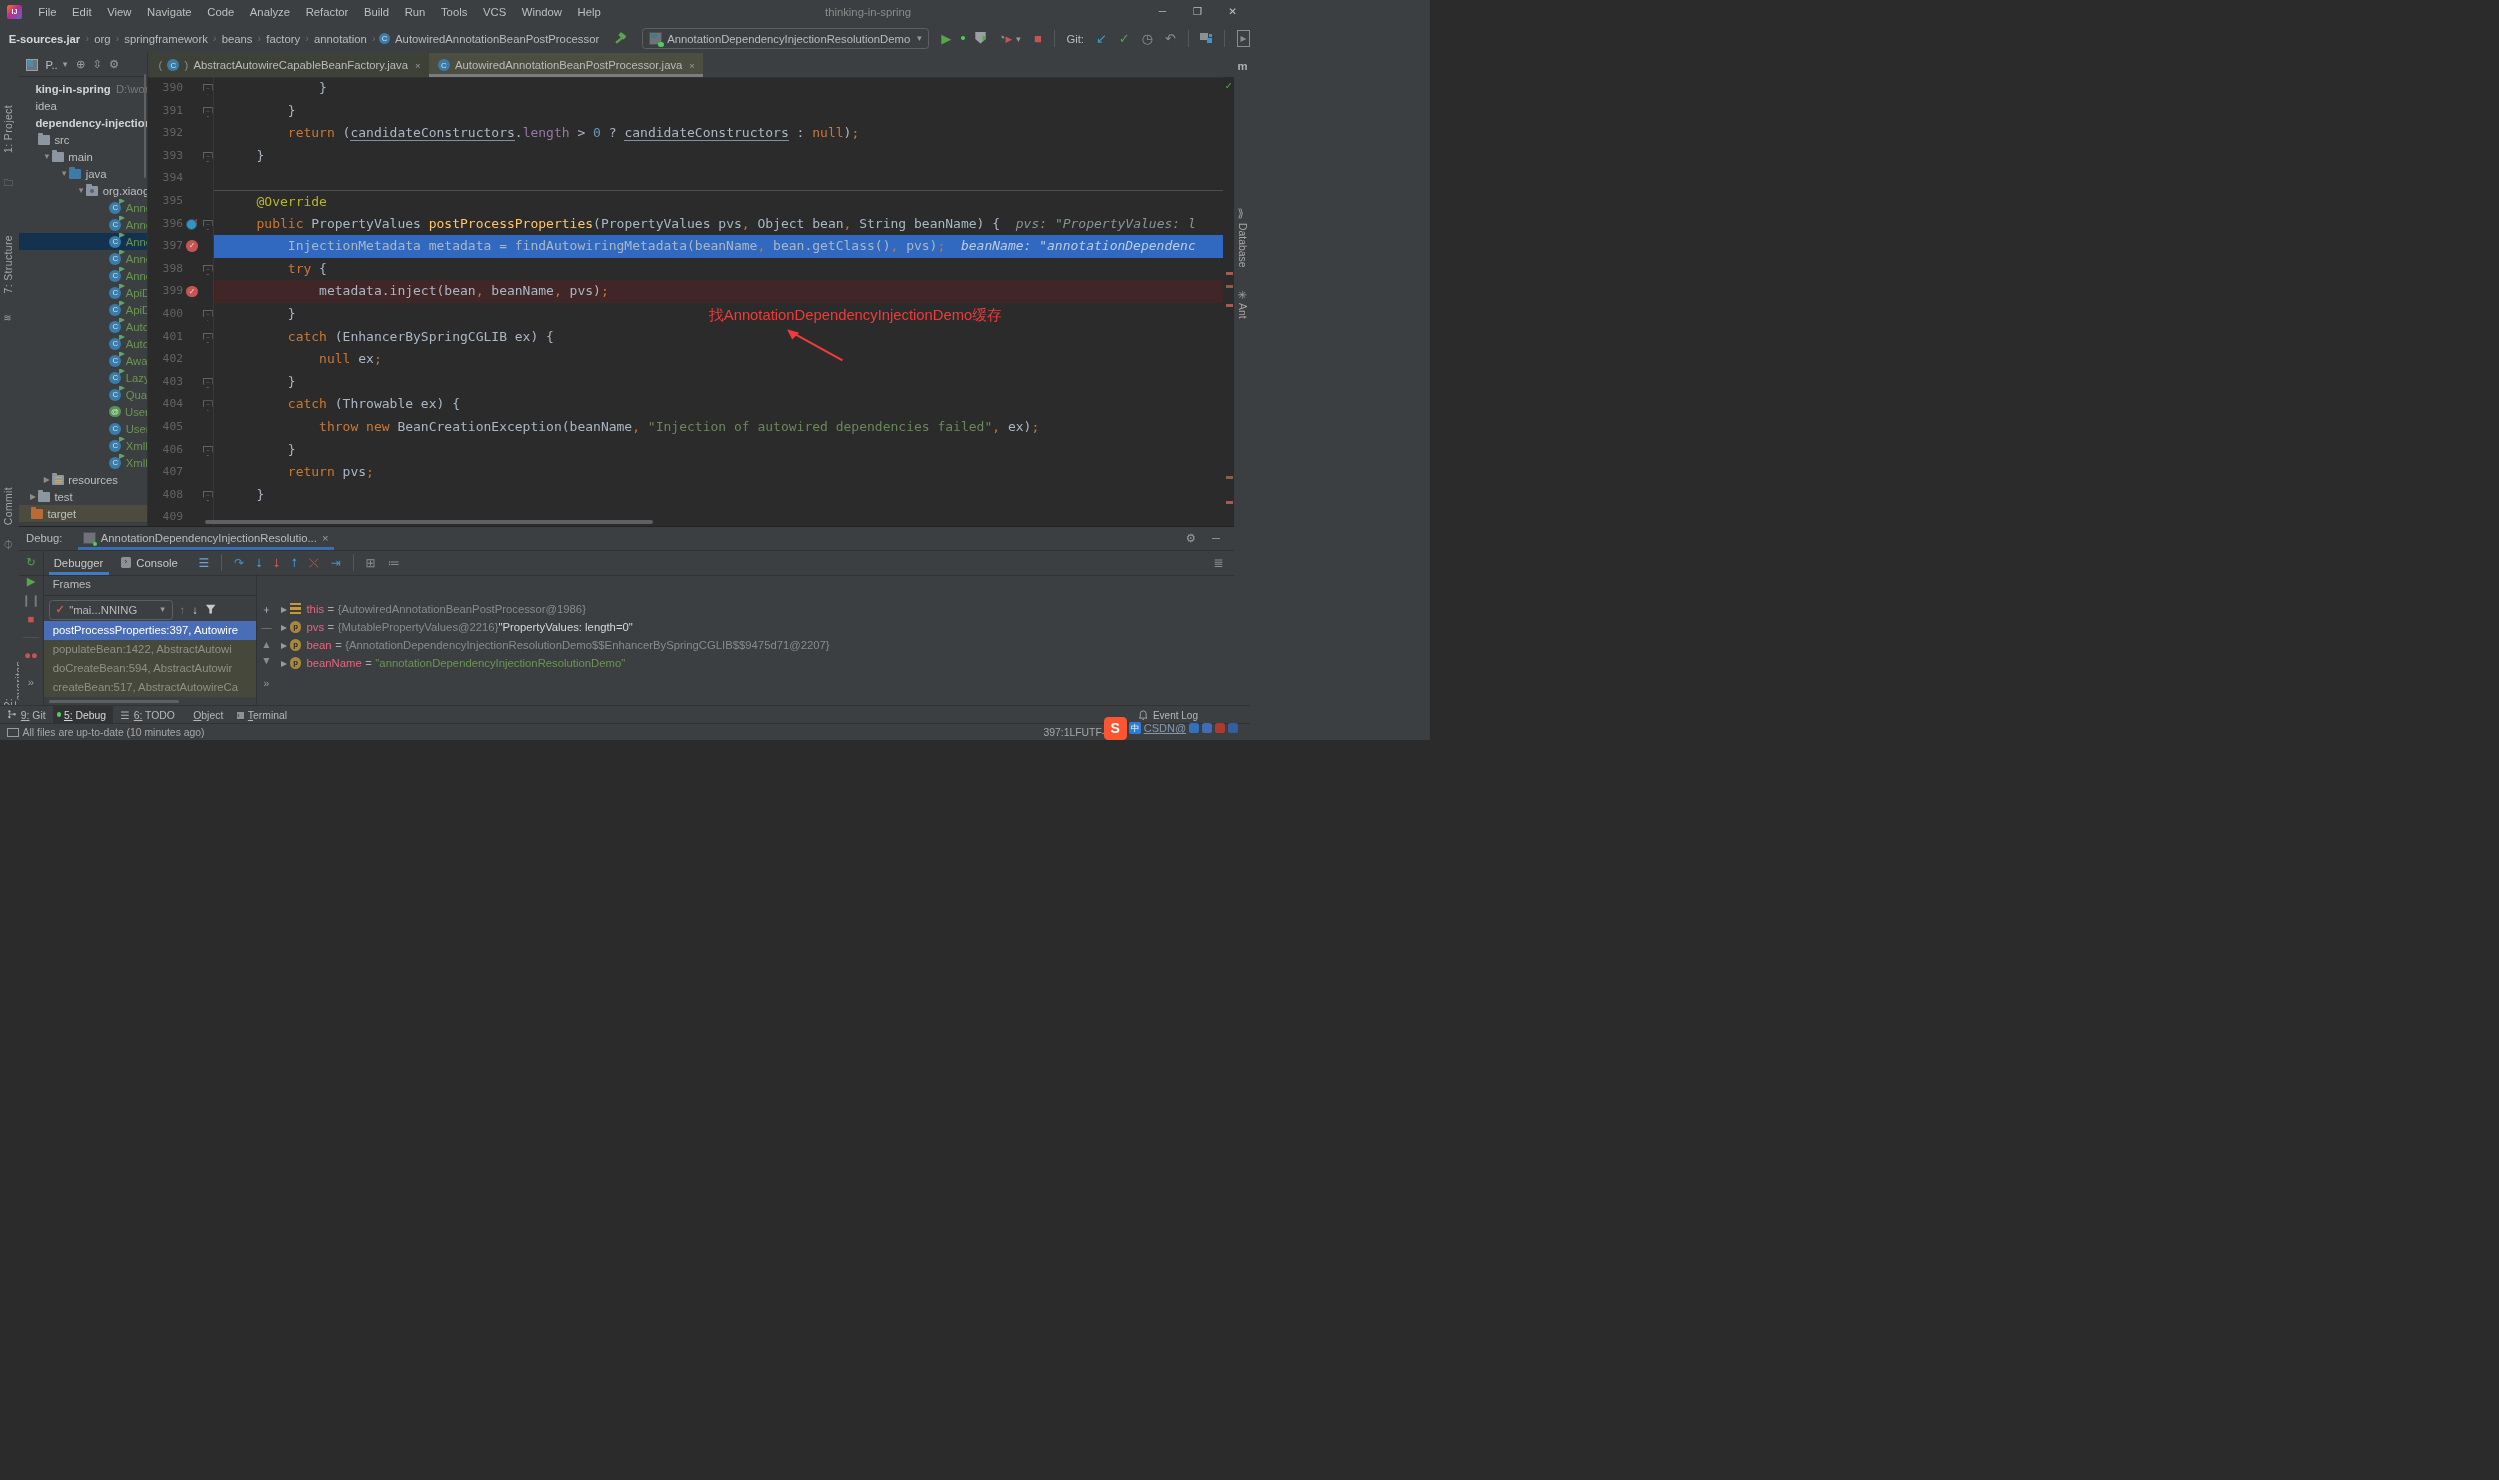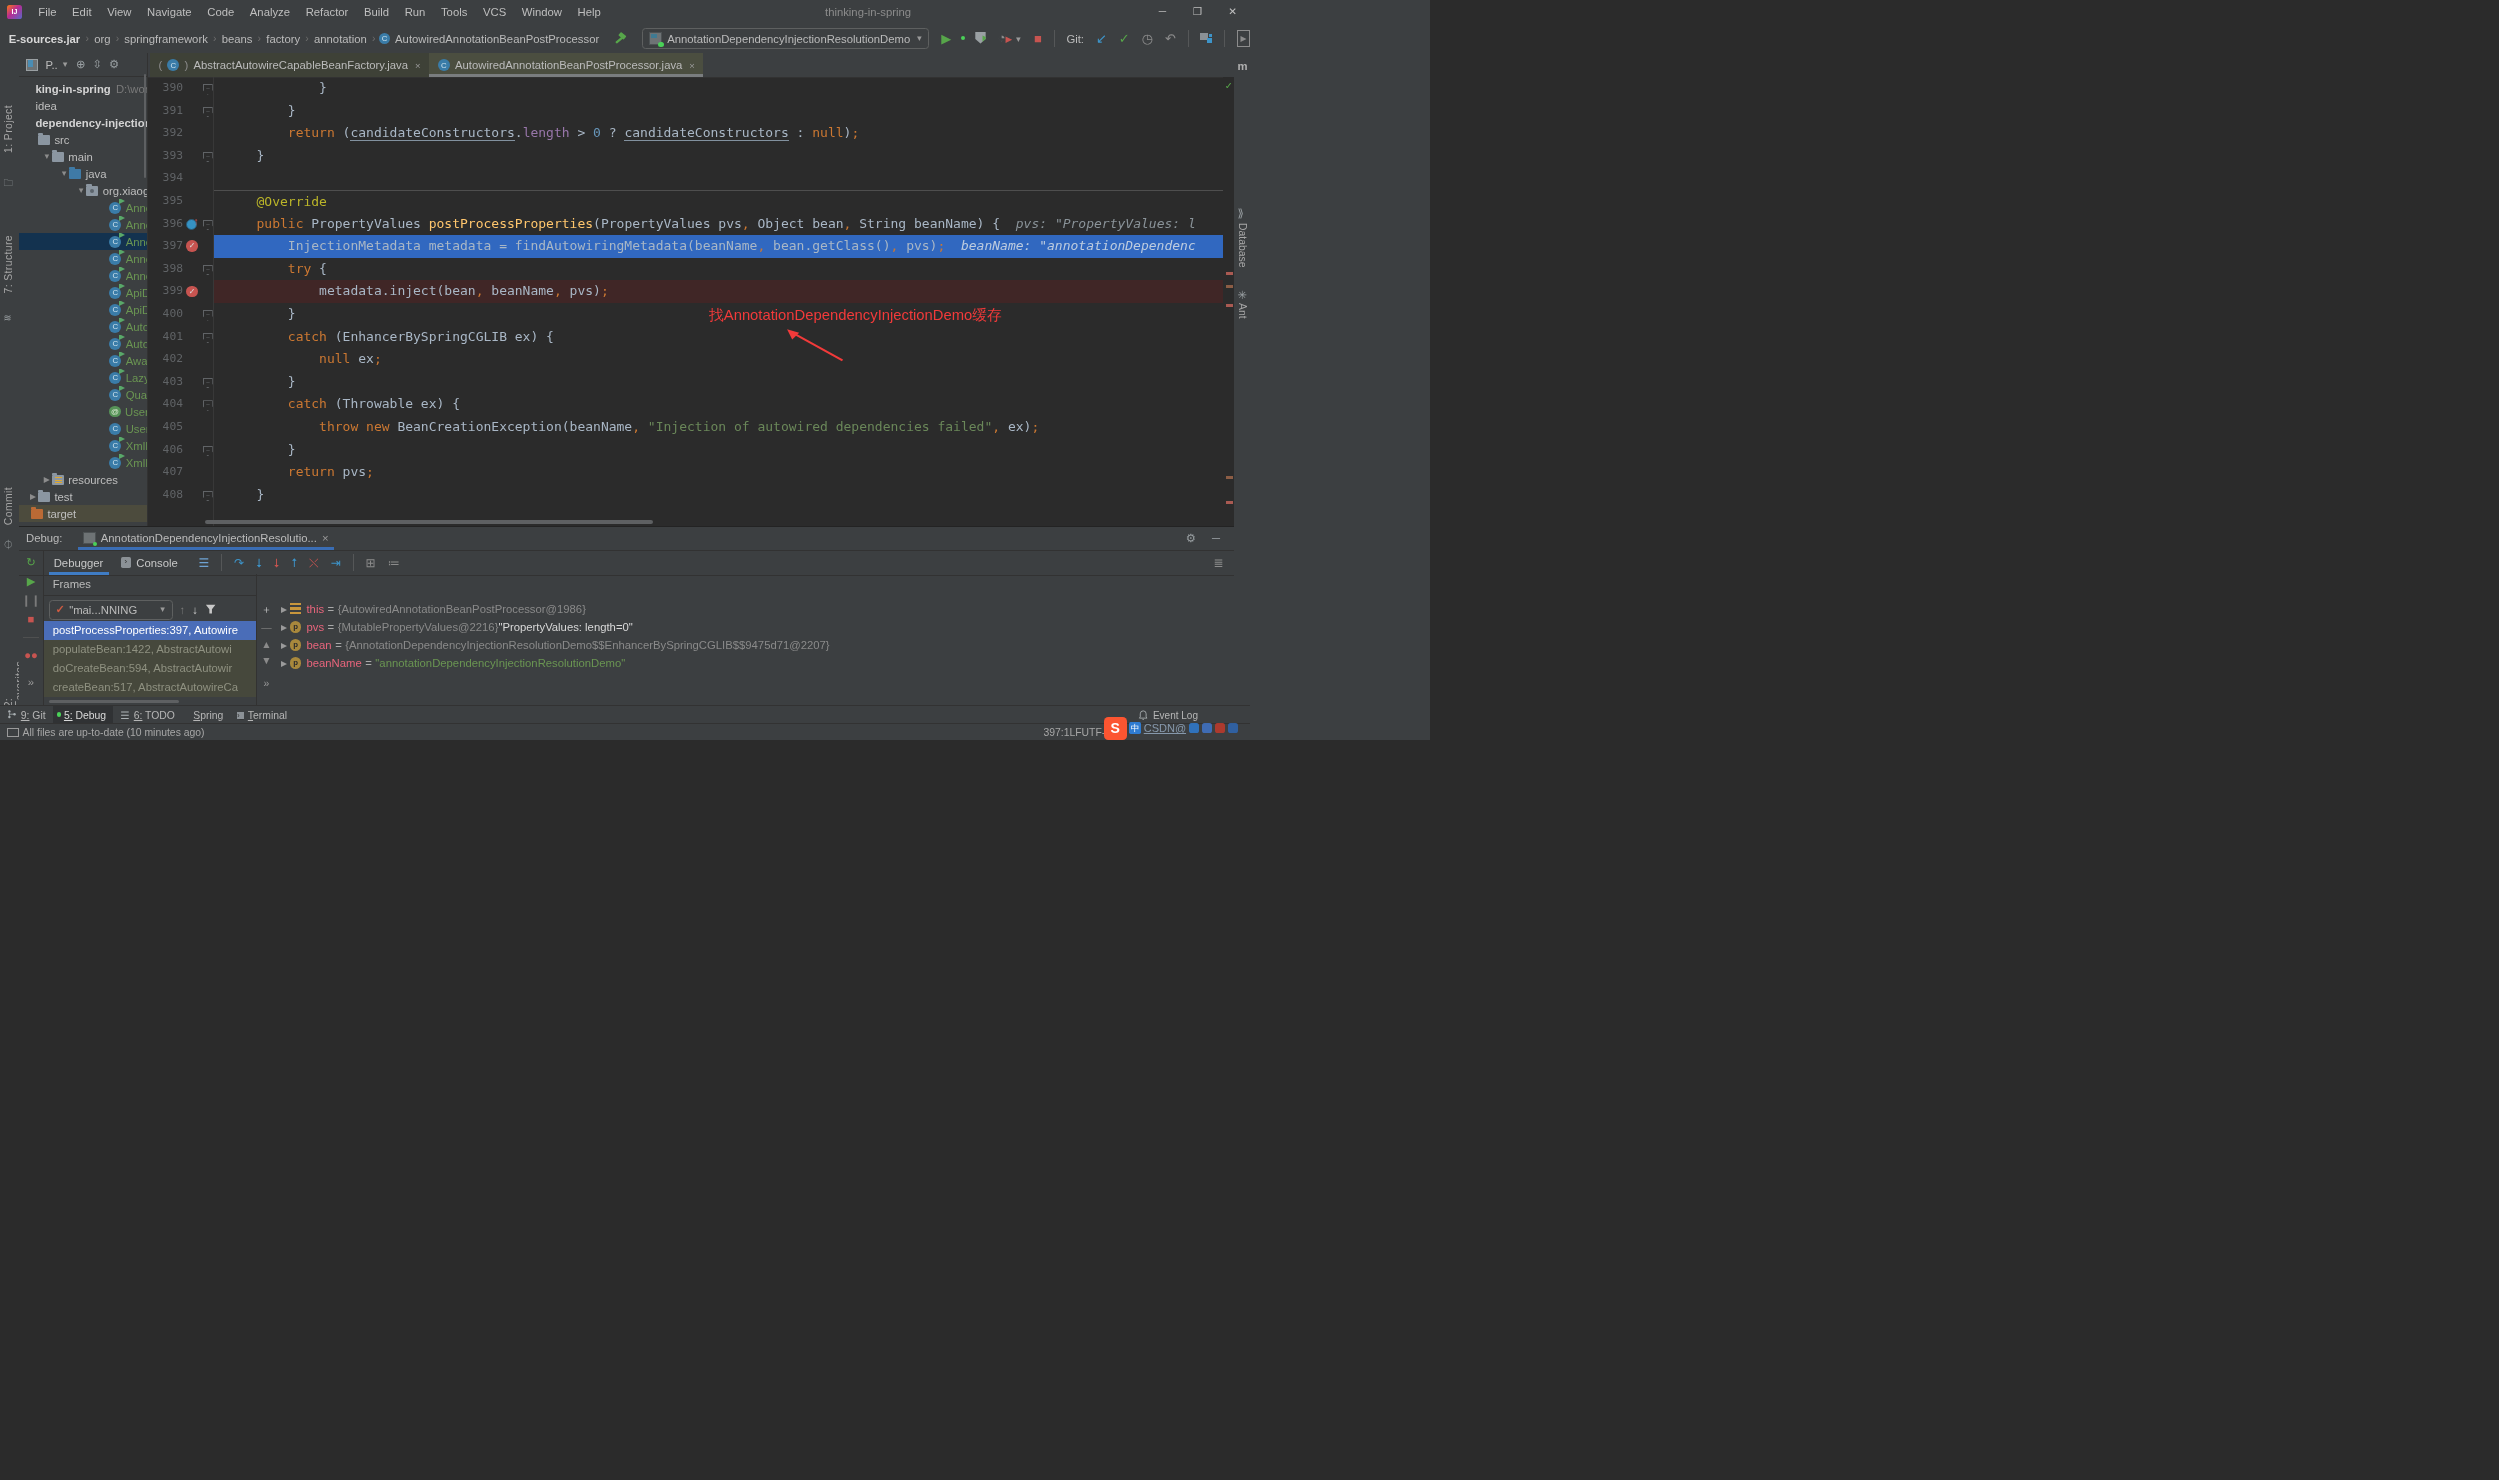--- a/index.html
+++ b/index.html
@@ -517,20 +517,26 @@
             <pre class="codeln">        <span class="tk-k">return </span><span class="tk-p">pvs</span><span class="tk-k">;</span></pre>
           </div>
           <div class="cl">
             <span class="g-num">408</span>
             <span class="g-ico"></span>
             <span class="g-fold">
               <span class="foldmark">−</span>
             </span>
             <pre class="codeln">    <span class="tk-p">}</span></pre>
           </div>
+          <div class="cl">
+            <span class="g-num">409</span>
+            <span class="g-ico"></span>
+            <span class="g-fold"></span>
+            <pre class="codeln"></pre>
+          </div>
         </div>
       <div id="gutter-sep"></div>
       <svg id="arrow-svg" width="243" height="130" viewBox="0 0 280 150">
         <line x1="260" y1="132" x2="202" y2="100" stroke="#f23a3a" stroke-width="2.5"></line>
         <polygon points="196,96 210,100 202,108" fill="#f23a3a"></polygon>
       </svg>
       <div id="anno-text">找AnnotationDependencyInjectionDemo缓存</div>
       <div id="hscroll"></div>
       <div id="stripe">
         <span class="okchk">✓</span>
@@ -671,21 +677,21 @@
       <div class="twb active">
         <span><span class="bug-ic"></span></span>
         <span class="lbl">5: Debug</span>
       </div>
       <div class="twb">
         <span><span style="color:#aab0b3;">☰</span></span>
         <span class="lbl">6: TODO</span>
       </div>
       <div class="twb">
         <span><span class="leaf-ic"></span></span>
-        <span class="lbl">Spring</span>
+        <span class="lbl">Object</span>
       </div>
       <div class="twb">
         <span><span class="term-ic">›_</span></span>
         <span class="lbl">Terminal</span>
       </div>
       <div id="eventlog">
         <svg width="10.4" height="10.4" viewBox="0 0 12 12">
           <path d="M6 1a3.4 3.4 0 0 0-3.4 3.4V8L1.6 9.4h8.8L9.4 8V4.4A3.4 3.4 0 0 0 6 1z" fill="none" stroke="#aab0b3"></path>
           <path d="M5 10.6a1 1 0 0 0 2 0" fill="#aab0b3"></path>
         </svg>

